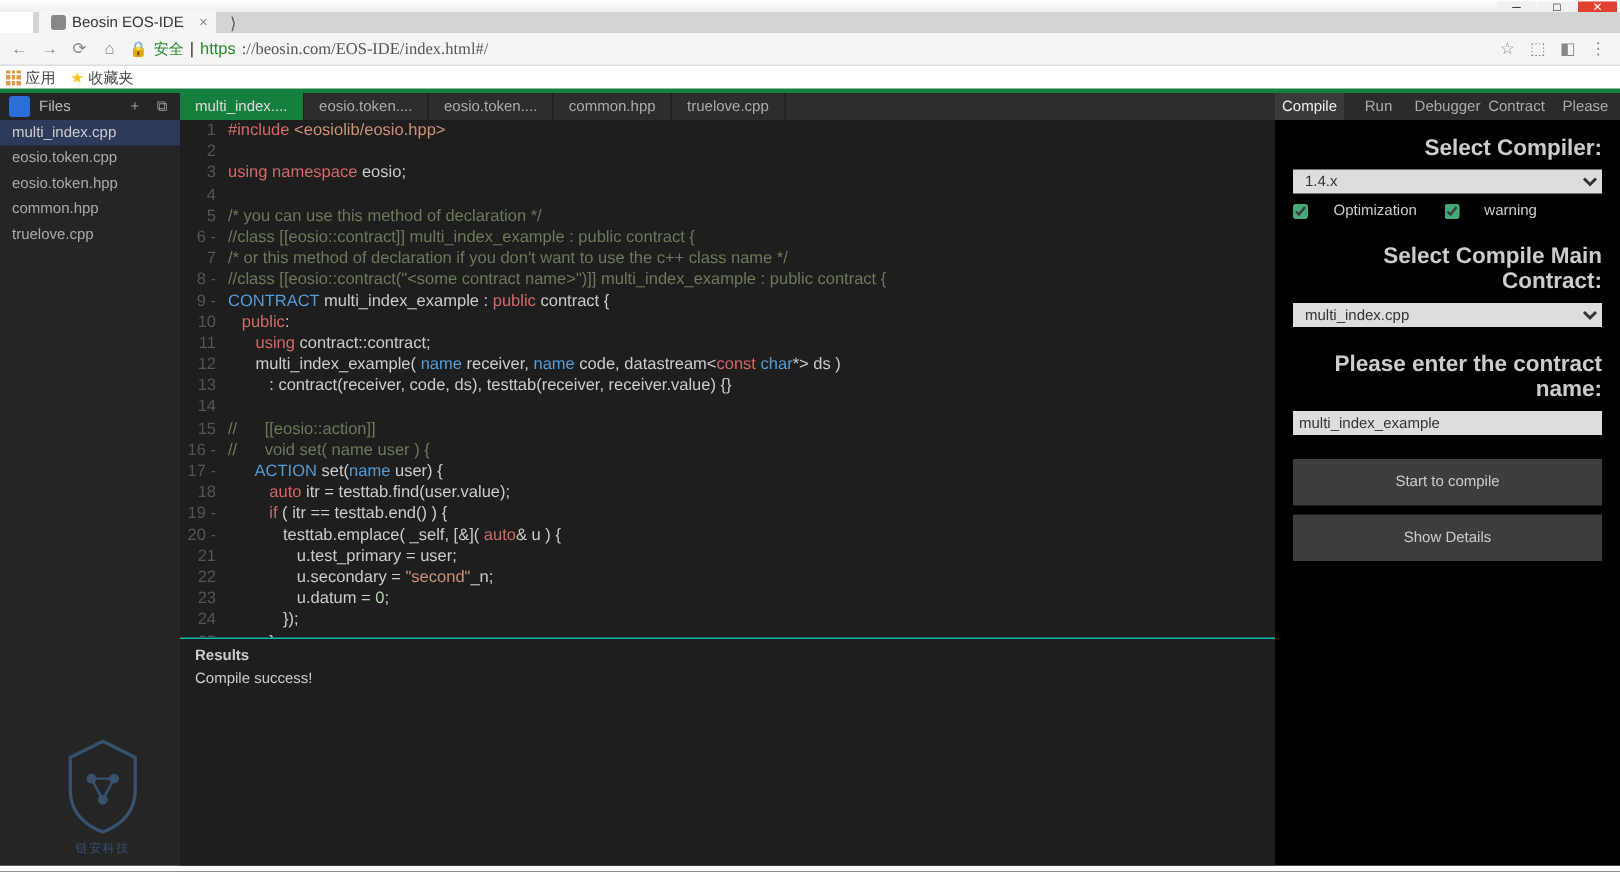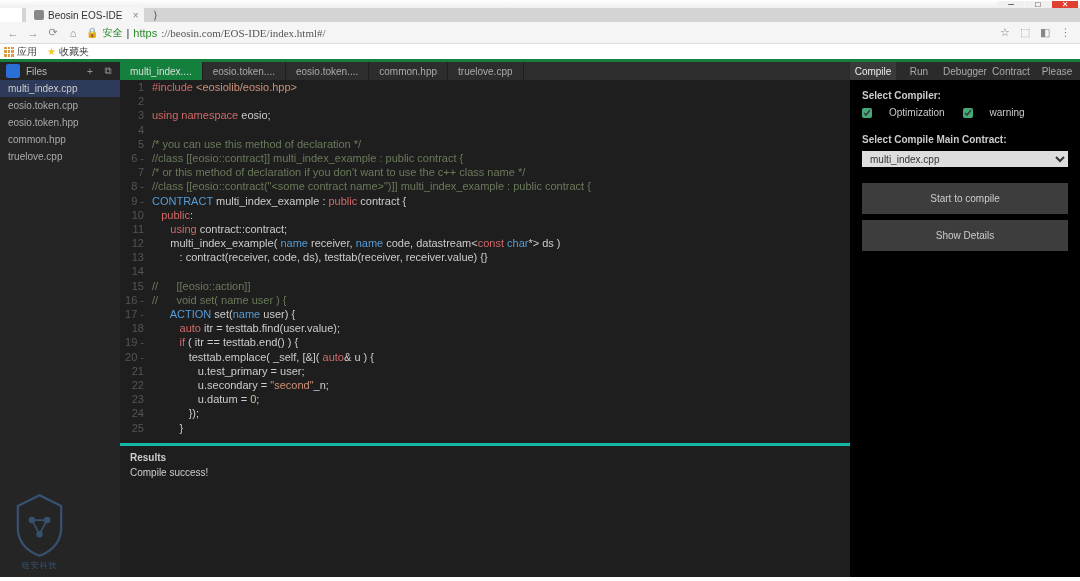--- a/index.html
+++ b/index.html
@@ -58,39 +58,39 @@
 
 .kw{ color:#d16969;} 
 .kw2{ color:#569cd6;} 
 .str{ color:#ce9178;}
 .cmt{ color:#6a7a5a;}
 .num{ color:#b5cea8;}
 .id{ color:#ccc;}
 .op{ color:#ccc;}
 
 
-.results{ height:134px; background:#1e1e1e; border-top:3px solid #14b8a6; padding:6px 10px; color:#ccc; font-size:10px;}
+.results{ height:152px; background:#1e1e1e; border-top:1px solid #14b8a6; padding:6px 10px; color:#ccc; font-size:10px;}
 .r-title{ font-weight:bold; margin-bottom:4px;}
 
 
 .rpanel{ width:230px; background:#000000; display:flex; flex-direction:column;}
 .rtabs{ height:18px; display:flex;}
 .rtab{ flex:1; display:flex; align-items:center; justify-content:center; font-size:10px; color:#aaa; cursor:pointer; background:#2b2b2b;}
 .rtab.active{ background:#3a3a3a; color:#eee;}
 .rbody{ padding:10px 12px; color:#ccc;}
 .rsec{ margin-bottom:16px;}
-.rlabel{ font-size:10px; font-weight:bold; margin-bottom:6px;}
+.rlabel{ font-size:15px; font-weight:bold; margin-bottom:6px;text-align:right;}
 .rsel, .rinput{ width:100%; background:#ddd; color:#333; border:none; height:16px; font-size:10px; padding:0 4px;}
 .rchecks{ display:flex; gap:18px; margin-top:6px; font-size:10px;}
 .rchk{ display:flex; align-items:center; gap:17px;}
 .rchk input{ accent-color:#4a7; width:10px; height:10px;}
 .rbtn{ width:100%; background:#3d3d3d; color:#ccc; height:31px; font-size:10px; border:none; margin-bottom:6px; cursor:pointer;}
 
 
-.wm{ position:absolute; bottom:6px; left:12px; opacity:0.5;}
+.wm{ position:absolute; bottom:6px; left:41px; opacity:0.5;}
 .wm svg{ width:55px; height:65px;}
 .wm-txt{ font-size:8px; color:#4a7fb8; text-align:center; letter-spacing:1px;}
 </style>
 </head>
 <body>
 
 <div class="win-bar">
   <div class="win-btn win-min">─</div>
   <div class="win-btn win-max">□</div>
   <div class="win-btn win-close">✕</div>
@@ -210,35 +210,40 @@
     <div class="rtabs" id="rtabs">
         <div class="rtab active">Compile</div>
         <div class="rtab">Run</div>
         <div class="rtab">Debugger</div>
         <div class="rtab">Contract</div>
         <div class="rtab">Please</div>
       </div>
     <div class="rbody">
       <div class="rsec">
         <div class="rlabel">Select Compiler:</div>
+        <select class="rsel"><option>1.4.x</option></select>
         <div class="rchecks">
           <label class="rchk">
               <input type="checkbox" checked="" style="">
               <span>Optimization</span>
             </label>
           <label class="rchk">
               <input type="checkbox" checked="" style="">
               <span>warning</span>
             </label>
         </div>
       </div>
       <div class="rsec">
         <div class="rlabel">Select Compile Main Contract:</div>
         <select class="rsel"><option>multi_index.cpp</option></select>
       </div>
+      <div class="rsec">
+        <div class="rlabel">Please enter the contract name:</div>
+        <input class="rinput" value="multi_index_example" style="">
+      </div>
       <button class="rbtn">Start to compile</button>
       <button class="rbtn">Show Details</button>
     </div>
   </div>
 
   <div class="wm">
     <svg viewBox="0 0 50 60">
         <path d="M25 2 L45 12 L45 32 Q45 50 25 58 Q5 50 5 32 L5 12 Z" fill="none" stroke="#4a7fb8" stroke-width="2"></path>
         <circle cx="18" cy="25" r="3" fill="#4a7fb8"></circle>
         <circle cx="32" cy="25" r="3" fill="#4a7fb8"></circle>

